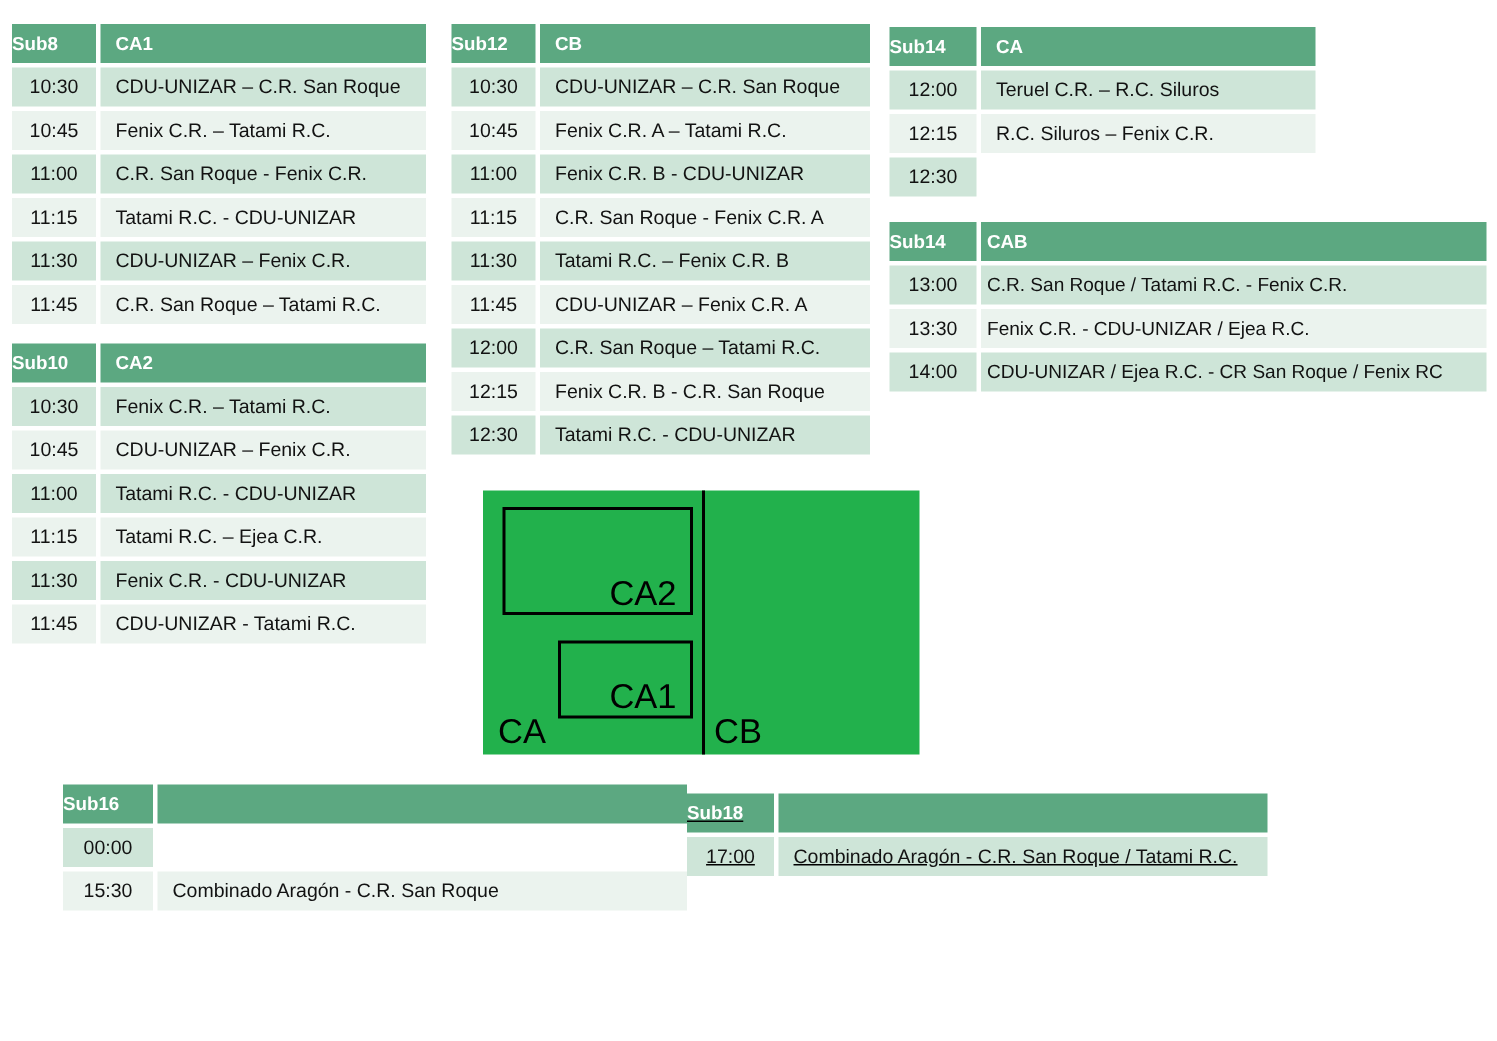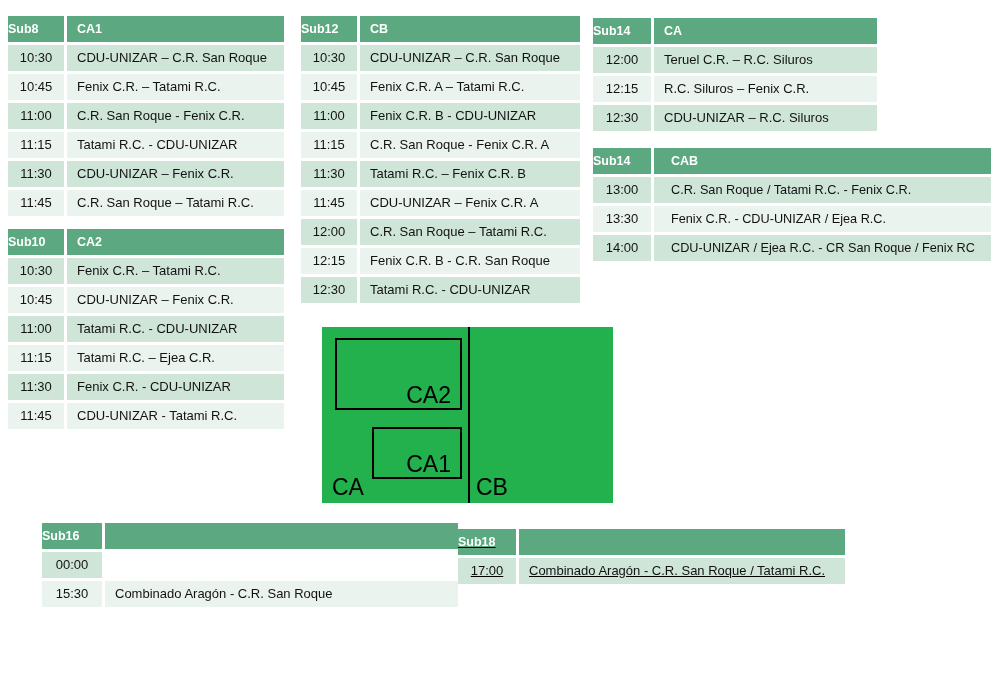--- a/index.html
+++ b/index.html
@@ -11,21 +11,21 @@
   }
   .sched-table { position:absolute; display:flex; flex-direction:column; gap:3px; }
   .trow { display:flex; gap:3px; height:26px; line-height:26px; flex:0 0 auto; }
   .cell { box-sizing:border-box; font-size:13px; color:var(--row-text); white-space:nowrap; overflow:hidden; }
   .tcol { flex:0 0 auto; width:var(--tc,56px); text-align:center; }
   .mcol { flex:1 1 auto; padding-left:10px; }
   .trow.odd  .cell { background:var(--row-odd); }
   .trow.even .cell { background:var(--row-even); }
   .trow.head .cell { background:var(--header-bg); color:#fff; font-weight:bold; font-size:12.5px; }
   .trow.head .tcol { text-align:left; }
-  .cab .mcol { padding-left:17px; font-size:12.7px; }
+  .cab .mcol { padding-left:4px; font-size:12.7px; }
 
   .field { position:absolute; left:322px; top:327px; width:291px; height:176px; background:var(--field-green); }
   .field .divider { position:absolute; left:146px; top:0; width:2px; height:176px; background:var(--line); }
   .area-rect { position:absolute; border:2px solid var(--line); box-sizing:border-box; }
   .ca2-rect { left:13px; top:11px; width:127px; height:72px; }
   .ca1-rect { left:50px; top:100px; width:90px; height:52px; }
   .rect-label { position:absolute; right:9px; bottom:0px; font-size:23px; color:#000; line-height:1.1; }
   .corner-label { position:absolute; bottom:3px; font-size:23px; color:#000; line-height:1.1; }
   .ca-label { left:10px; }
   .cb-label { left:154px; }
@@ -145,21 +145,20 @@
       <div class="trow odd">
         <div class="cell tcol">12:00</div>
         <div class="cell mcol">Teruel C.R. – R.C. Siluros</div>
       </div>
       <div class="trow even">
         <div class="cell tcol">12:15</div>
         <div class="cell mcol">R.C. Siluros – Fenix C.R.</div>
       </div>
       <div class="trow odd">
         <div class="cell tcol">12:30</div>
-        <div class="cell mcol">CDU-UNIZAR – R.C. Siluros</div>
       </div>
     </section>
   <section class="sched-table cab" style="left:593px; top:148px; width:398px; --tc:58px;">
       <div class="trow head">
         <div class="cell tcol">Sub14</div>
         <div class="cell mcol">CAB</div>
       </div>
       <div class="trow odd">
         <div class="cell tcol">13:00</div>
         <div class="cell mcol">C.R. San Roque / Tatami R.C. - Fenix C.R.</div>

